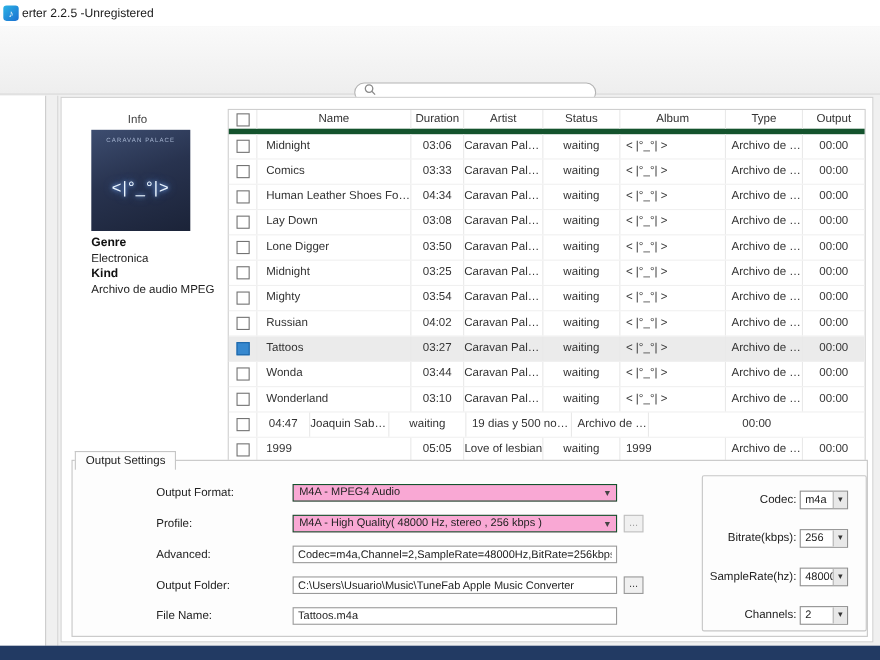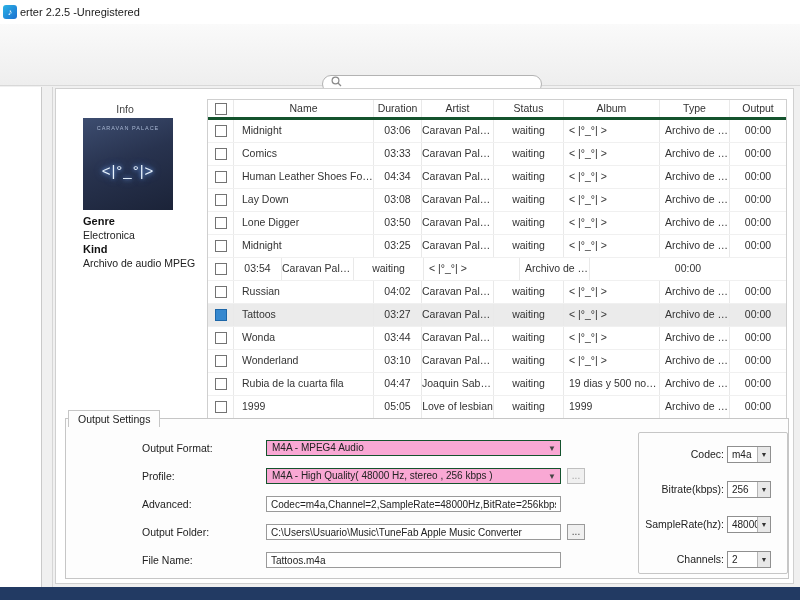--- a/index.html
+++ b/index.html
@@ -41,21 +41,21 @@
               display:flex; flex-direction:column; align-items:center; }
   .albumart .artist { margin-top:7px; font-size:5.5px; letter-spacing:1px; color:#a7b6d2; }
   .albumart .face { flex:1; display:flex; align-items:center; font-size:15px; color:#eaf5ff;
                     text-shadow:0 0 4px #7fb0ff, 0 0 9px #4a7fd4; letter-spacing:1px; }
   .meta-label { position:absolute; left:83px; font-size:11px; font-weight:bold; color:#111; }
   .meta-value { position:absolute; left:83px; font-size:10.5px; color:#222; }
 
   
   .table { position:absolute; left:207px; top:99px; width:580px; background:#fff;
            border:1px solid #cfcfcf; }
-  .thead { display:flex; border-bottom:3px solid #14532d; }
+  .thead { display:flex; border-bottom:5px solid #14532d; }
   .thead .cell { height:17px; line-height:16px; font-size:10.5px; color:#333; }
   .trow { display:flex; border-bottom:1px solid #f0f0f0; }
   .cell { height:22px; line-height:21px; border-right:1px solid #e9e9e9; overflow:hidden;
           white-space:nowrap; text-overflow:ellipsis; font-size:10.5px; color:#333; }
   .cell:last-child { border-right:none; }
   .c-cb     { width:26px;  display:flex; align-items:center; justify-content:center; }
   .c-name   { width:140px; }
   .c-dur    { width:48px;  }
   .c-artist { width:72px;  }
   .c-status { width:70px;  }
@@ -218,20 +218,21 @@
           <div class="cell c-artist ac">Caravan Palace</div>
           <div class="cell c-status ac">waiting</div>
           <div class="cell c-album al2">&lt; |°_°| &gt;</div>
           <div class="cell c-type al2">Archivo de au...</div>
           <div class="cell c-out ac">00:00</div>
         </div>
         <div class="trow">
           <div class="cell c-cb">
             <span class="cb"></span>
           </div>
+          <div class="cell c-name al">Mighty</div>
           <div class="cell c-dur ac">03:54</div>
           <div class="cell c-artist ac">Caravan Palace</div>
           <div class="cell c-status ac">waiting</div>
           <div class="cell c-album al2">&lt; |°_°| &gt;</div>
           <div class="cell c-type al2">Archivo de au...</div>
           <div class="cell c-out ac">00:00</div>
         </div>
         <div class="trow">
           <div class="cell c-cb">
             <span class="cb"></span>
@@ -277,21 +278,20 @@
           <div class="cell c-artist ac">Caravan Palace</div>
           <div class="cell c-status ac">waiting</div>
           <div class="cell c-album al2">&lt; |°_°| &gt;</div>
           <div class="cell c-type al2">Archivo de au...</div>
           <div class="cell c-out ac">00:00</div>
         </div>
         <div class="trow">
           <div class="cell c-cb">
             <span class="cb"></span>
           </div>
-          <div class="cell c-name al">Rubia de la cuarta fila</div>
           <div class="cell c-dur ac">04:47</div>
           <div class="cell c-artist ac">Joaquin Sabina</div>
           <div class="cell c-status ac">waiting</div>
           <div class="cell c-album al2">19 dias y 500 noches</div>
           <div class="cell c-type al2">Archivo de au...</div>
           <div class="cell c-out ac">00:00</div>
         </div>
         <div class="trow">
           <div class="cell c-cb">
             <span class="cb"></span>

